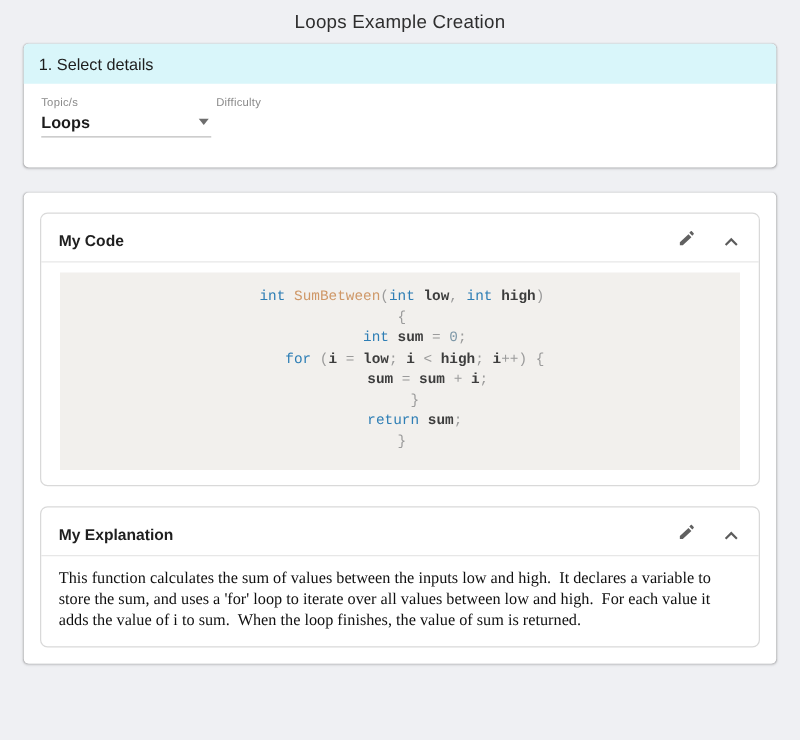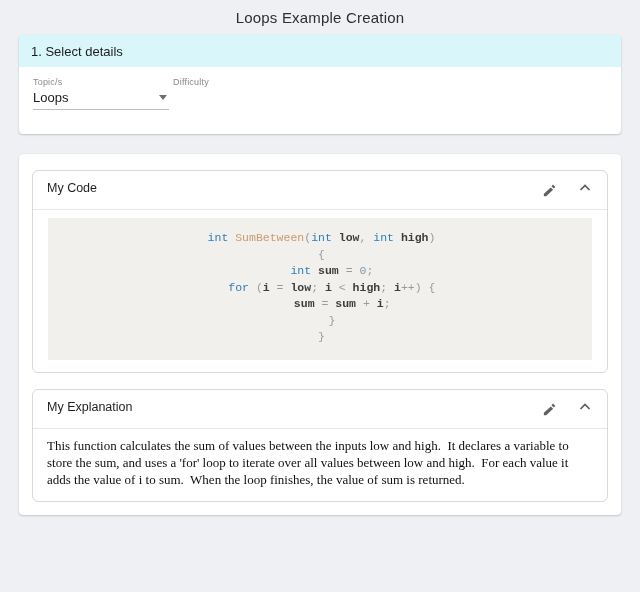--- a/index.html
+++ b/index.html
@@ -36,33 +36,34 @@
   .field-row { display:flex; gap:4px; margin-bottom:12px; }
   .field { width:136px; }
   .field-wide { width:612px; }
   .field-label { font-size:9px; color:#8a8a8a; margin-bottom:3px; letter-spacing:.2px; }
   .field-value-row {
     display:flex; justify-content:space-between; align-items:center;
     padding-bottom:4px;
     border-bottom:1px solid #bdbdbd;
   }
   .field-wide .field-value-row { border-bottom:1px solid #e2e2e2; }
-  .field-value { font-size:13px; font-weight:400; color:#1b1b1b; }
+  .field-value { font-size:13px; font-weight:700; color:#1b1b1b; }
   .caret { width:0; height:0; border-left:4px solid transparent; border-right:4px solid transparent; border-top:5px solid #6e6e6e; margin-right:2px; }
   .content-body { padding:16px 13px 13px; }
   .inner-card {
     border:1px solid #d9d9d9;
     border-radius:6px;
     background:#fff;
   }
   .inner-card + .inner-card { margin-top:16px; }
   .inner-header {
-    display:flex; align-items:flex-start;
+    display:flex; align-items:flex-end;
     padding:10px 14px 9px;
     border-bottom:1px solid #e7e7e7;
+    font-weight:bold;
   }
   .inner-title { font-size:12.5px; color:#1f1f1f; flex:1; }
   .icon-btn { background:none; border:none; cursor:pointer; padding:2px; line-height:0; }
   .icon-btn + .icon-btn { margin-left:18px; }
   .code-body { padding:8px 15px 12px; }
   .code-block {
     background:#f2f0ed;
     padding:12px 12px 14px 15px;
     font-family:"Liberation Mono","DejaVu Sans Mono",monospace;
     font-size:11.5px;
@@ -127,20 +128,21 @@
         </button>
       </div>
       <div class="code-body">
         <div class="code-block">
             <div class="code-line"><span class="tk-kw" style="color: rgb(46, 126, 181);">int</span><span class="tk-pl" style="color: rgb(85, 85, 85);"> </span><span class="tk-fn" style="color: rgb(207, 152, 104);">SumBetween</span><span class="tk-pn" style="color: rgb(155, 155, 155);">(</span><span class="tk-kw" style="color: rgb(46, 126, 181);">int</span><span class="tk-pl" style="color: rgb(85, 85, 85);"> </span><span class="tk-id" style="color: rgb(61, 61, 61);">low</span><span class="tk-pn" style="color: rgb(155, 155, 155);">,</span><span class="tk-pl" style="color: rgb(85, 85, 85);"> </span><span class="tk-kw" style="color: rgb(46, 126, 181);">int</span><span class="tk-pl" style="color: rgb(85, 85, 85);"> </span><span class="tk-id" style="color: rgb(61, 61, 61);">high</span><span class="tk-pn" style="color: rgb(155, 155, 155);">)</span></div>
             <div class="code-line"><span class="tk-pn" style="color: rgb(155, 155, 155);">{</span></div>
             <div class="code-line"><span class="tk-pl" style="color: rgb(85, 85, 85);">   </span><span class="tk-kw" style="color: rgb(46, 126, 181);">int</span><span class="tk-pl" style="color: rgb(85, 85, 85);"> </span><span class="tk-id" style="color: rgb(61, 61, 61);">sum</span><span class="tk-pl" style="color: rgb(85, 85, 85);"> </span><span class="tk-pn" style="color: rgb(155, 155, 155);">=</span><span class="tk-pl" style="color: rgb(85, 85, 85);"> </span><span class="tk-num" style="color: rgb(126, 152, 168);">0</span><span class="tk-pn" style="color: rgb(155, 155, 155);">;</span></div>
             <div class="code-line"><span class="tk-pl" style="color: rgb(85, 85, 85);">   </span><span class="tk-kw" style="color: rgb(46, 126, 181);">for</span><span class="tk-pl" style="color: rgb(85, 85, 85);"> </span><span class="tk-pn" style="color: rgb(155, 155, 155);">(</span><span class="tk-id" style="color: rgb(61, 61, 61);">i</span><span class="tk-pl" style="color: rgb(85, 85, 85);"> </span><span class="tk-pn" style="color: rgb(155, 155, 155);">=</span><span class="tk-pl" style="color: rgb(85, 85, 85);"> </span><span class="tk-id" style="color: rgb(61, 61, 61);">low</span><span class="tk-pn" style="color: rgb(155, 155, 155);">;</span><span class="tk-pl" style="color: rgb(85, 85, 85);"> </span><span class="tk-id" style="color: rgb(61, 61, 61);">i</span><span class="tk-pl" style="color: rgb(85, 85, 85);"> </span><span class="tk-pn" style="color: rgb(155, 155, 155);">&lt;</span><span class="tk-pl" style="color: rgb(85, 85, 85);"> </span><span class="tk-id" style="color: rgb(61, 61, 61);">high</span><span class="tk-pn" style="color: rgb(155, 155, 155);">;</span><span class="tk-pl" style="color: rgb(85, 85, 85);"> </span><span class="tk-id" style="color: rgb(61, 61, 61);">i</span><span class="tk-pn" style="color: rgb(155, 155, 155);">++</span><span class="tk-pn" style="color: rgb(155, 155, 155);">)</span><span class="tk-pl" style="color: rgb(85, 85, 85);"> </span><span class="tk-pn" style="color: rgb(155, 155, 155);">{</span></div>
             <div class="code-line"><span class="tk-pl" style="color: rgb(85, 85, 85);">      </span><span class="tk-id" style="color: rgb(61, 61, 61);">sum</span><span class="tk-pl" style="color: rgb(85, 85, 85);"> </span><span class="tk-pn" style="color: rgb(155, 155, 155);">=</span><span class="tk-pl" style="color: rgb(85, 85, 85);"> </span><span class="tk-id" style="color: rgb(61, 61, 61);">sum</span><span class="tk-pl" style="color: rgb(85, 85, 85);"> </span><span class="tk-pn" style="color: rgb(155, 155, 155);">+</span><span class="tk-pl" style="color: rgb(85, 85, 85);"> </span><span class="tk-id" style="color: rgb(61, 61, 61);">i</span><span class="tk-pn" style="color: rgb(155, 155, 155);">;</span></div>
             <div class="code-line"><span class="tk-pl" style="color: rgb(85, 85, 85);">   </span><span class="tk-pn" style="color: rgb(155, 155, 155);">}</span></div>
+            <div class="code-line"><span class="tk-pl" style="color: rgb(85, 85, 85);">   </span><span class="tk-kw" style="color: rgb(46, 126, 181);">return</span><span class="tk-pl" style="color: rgb(85, 85, 85);"> </span><span class="tk-id" style="color: rgb(61, 61, 61);">sum</span><span class="tk-pn" style="color: rgb(155, 155, 155);">;</span></div>
             <div class="code-line"><span class="tk-pn" style="color: rgb(155, 155, 155);">}</span></div>
           </div>
       </div>
     </div>
 
     <div class="inner-card">
       <div class="inner-header">
         <span class="inner-title">My Explanation</span>
         <button class="icon-btn">
           <span>

